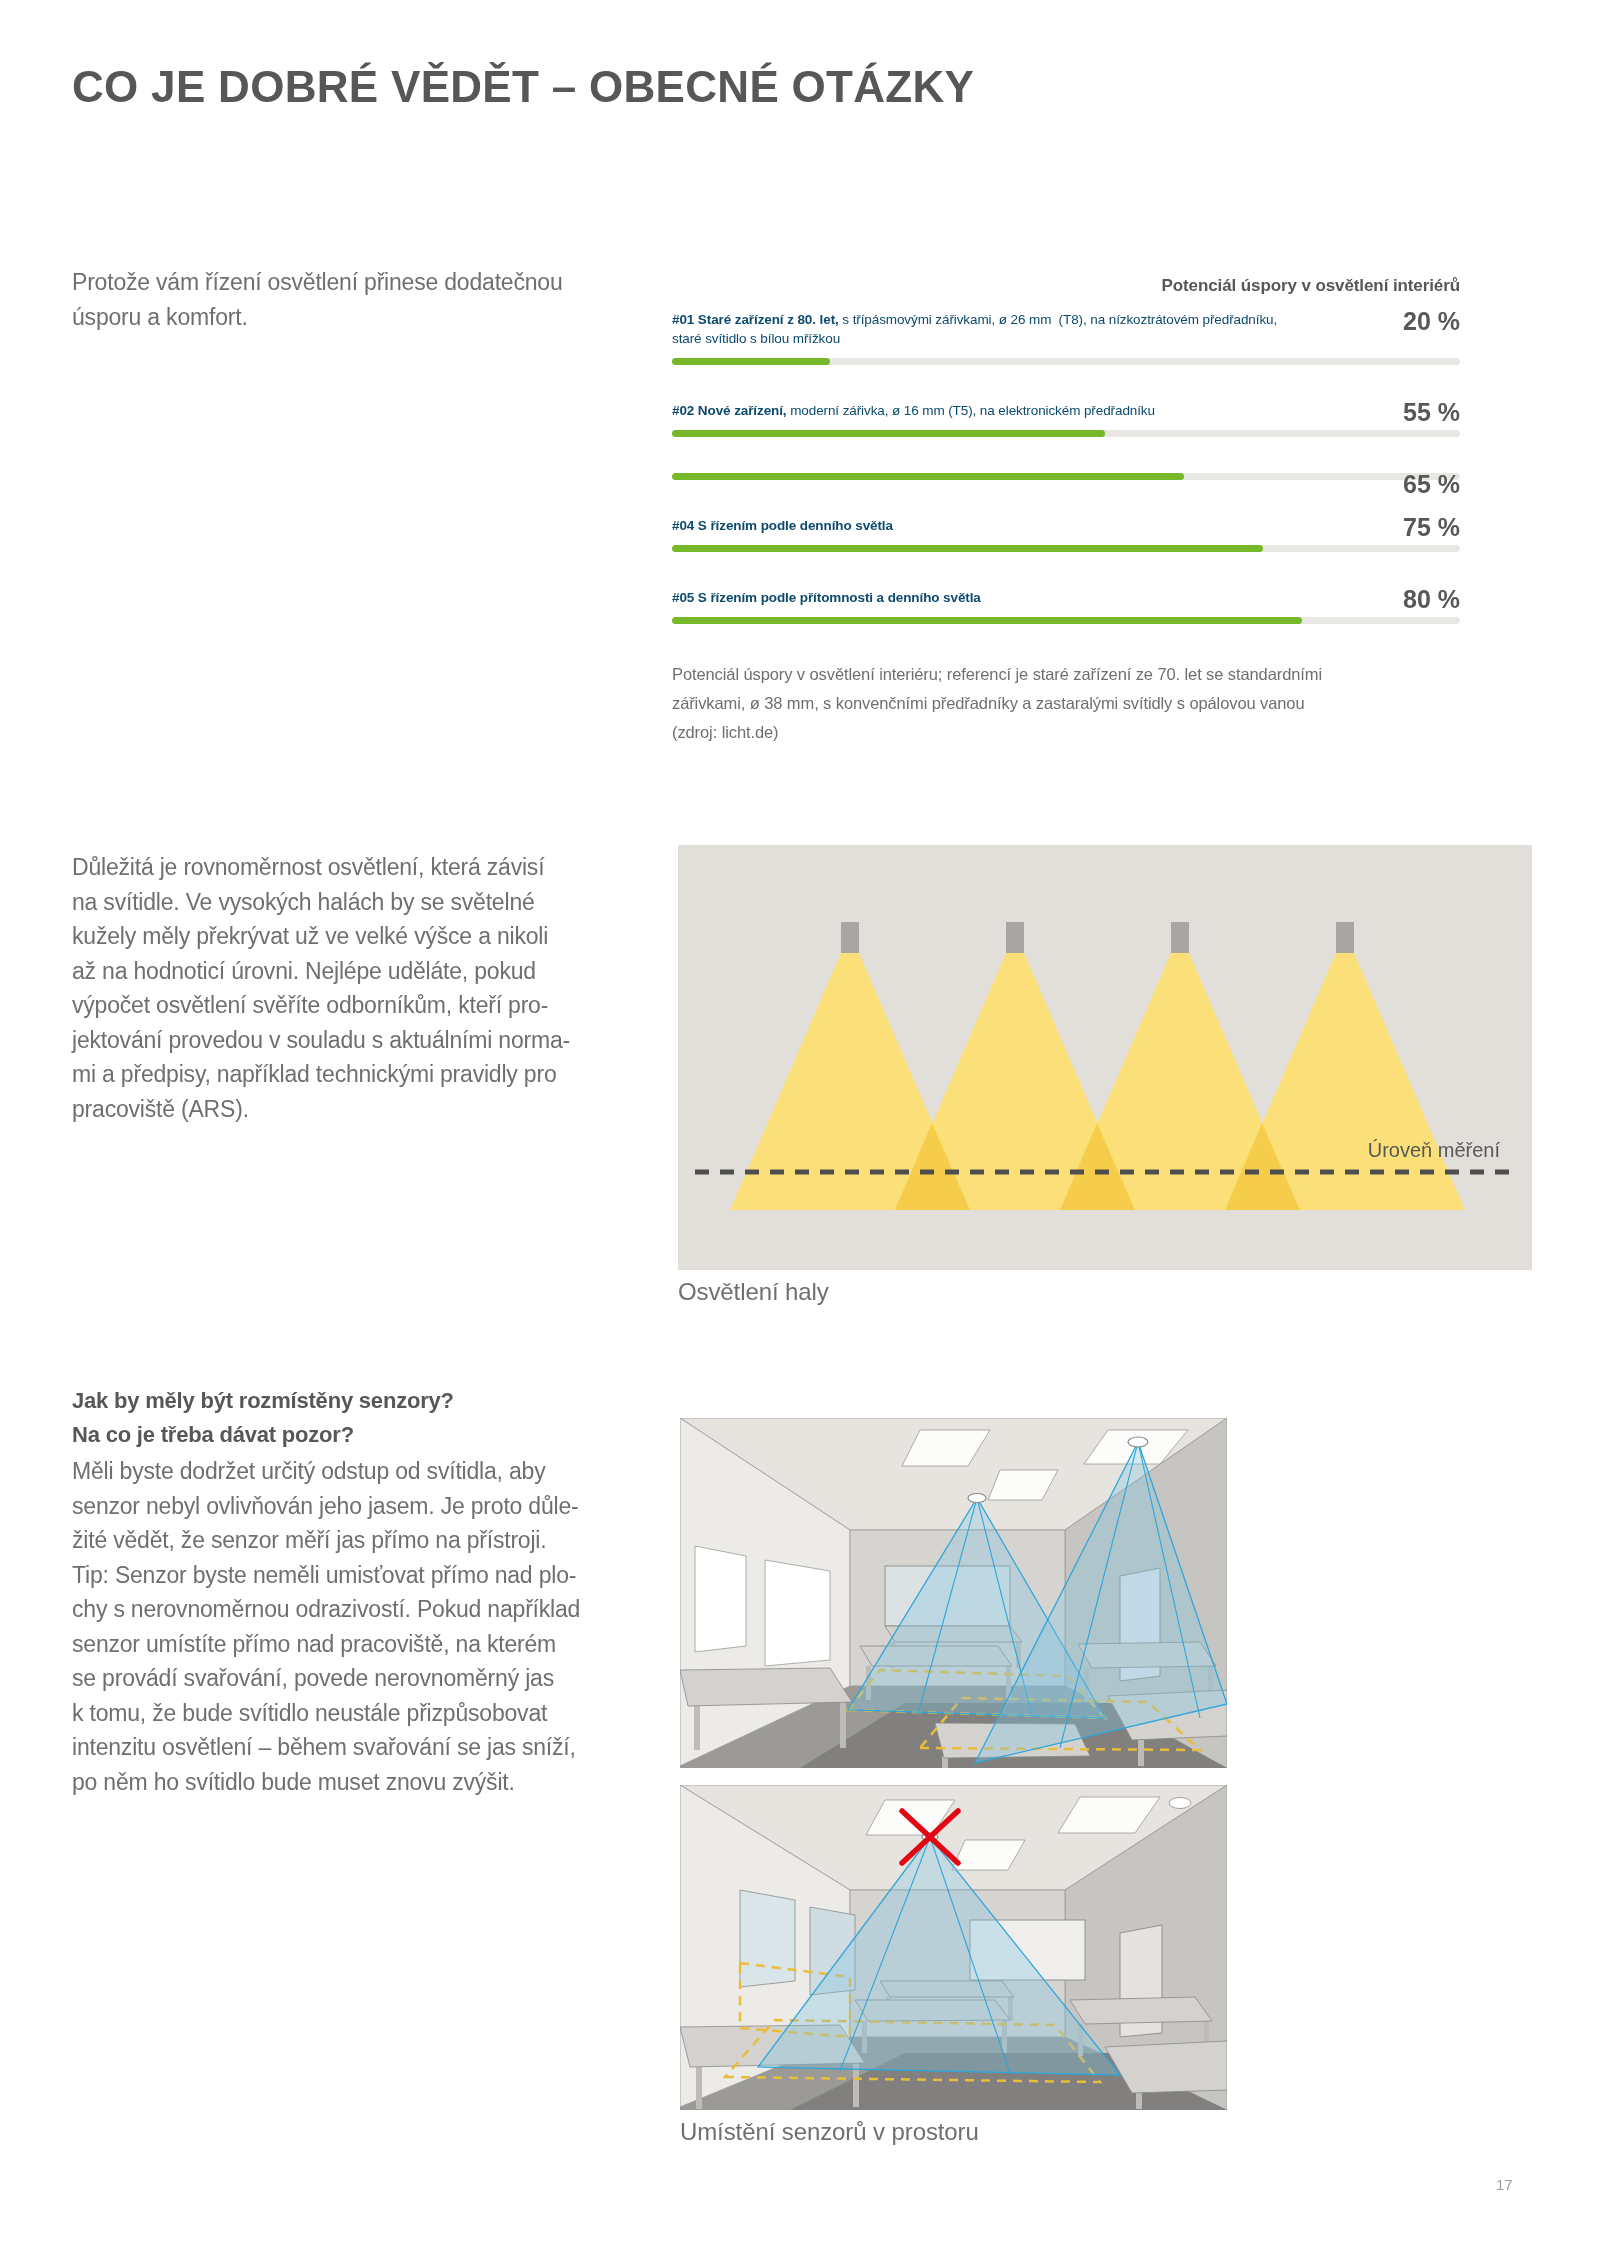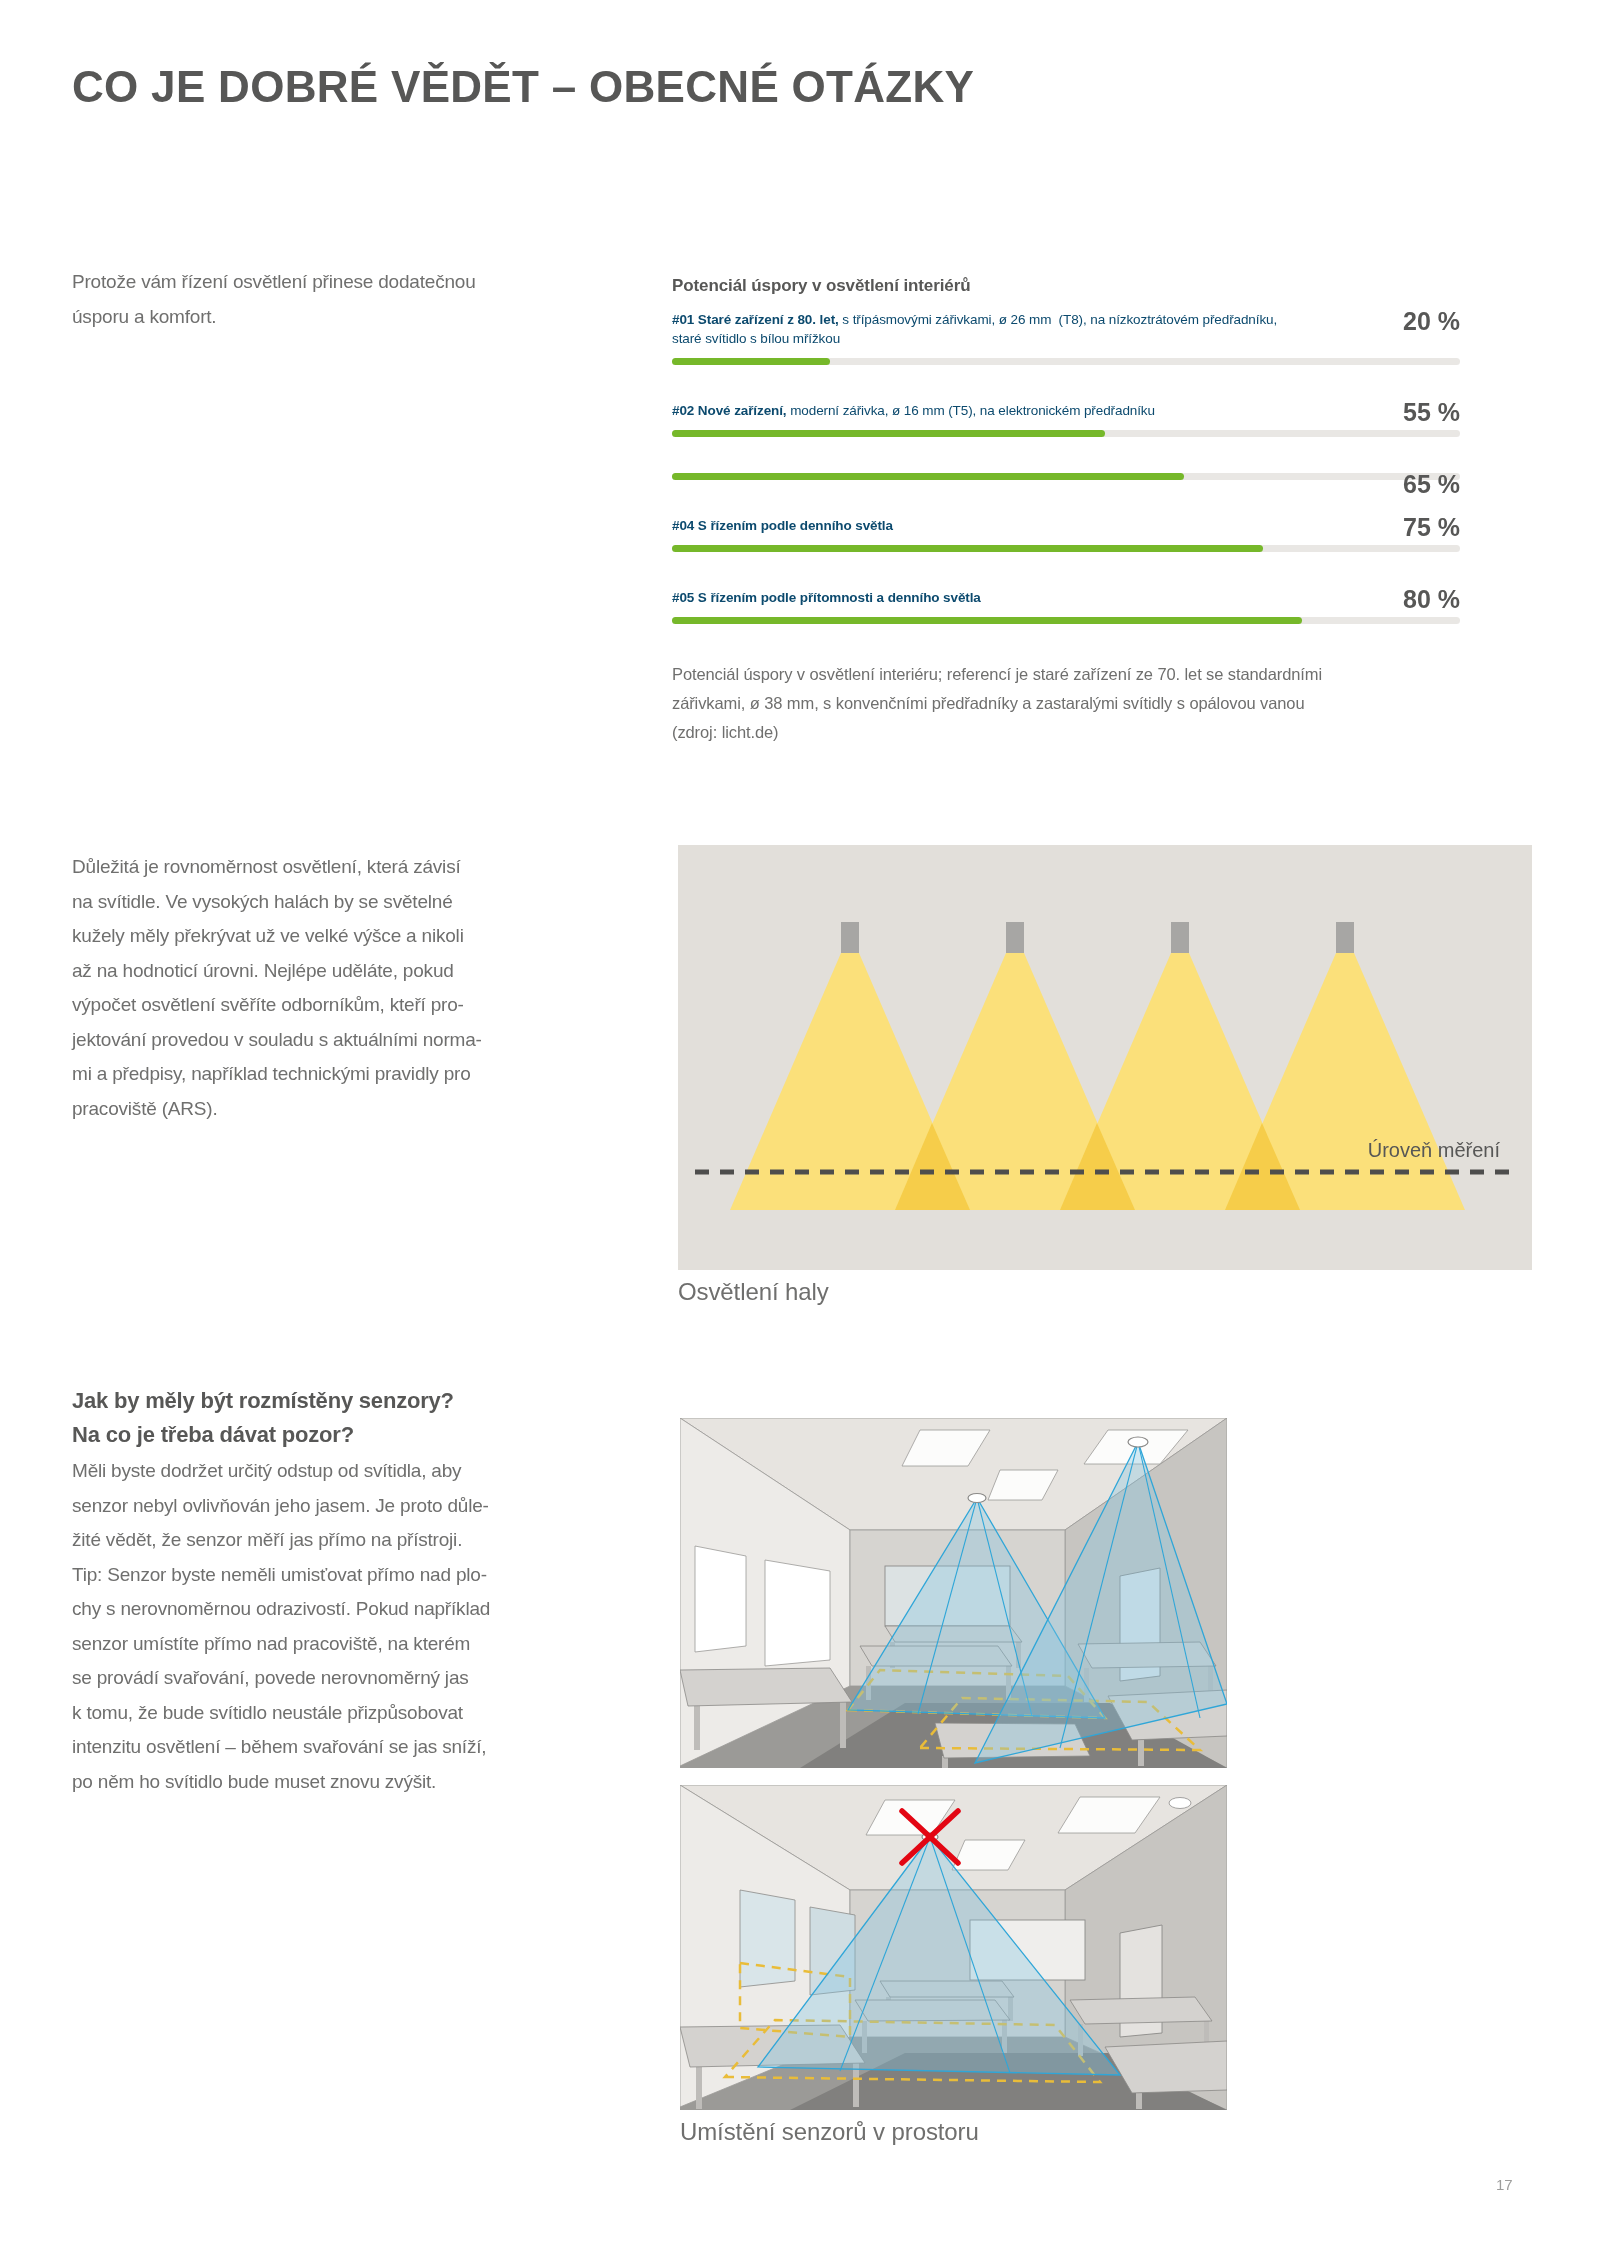--- a/index.html
+++ b/index.html
@@ -5,25 +5,25 @@
   html,body{margin:0;padding:0;background:#fff;}
   .page{position:relative;width:1600px;height:2263px;background:#ffffff;
         font-family:"Liberation Sans",sans-serif;color:#575756;overflow:hidden;}
 
   .page-title{position:absolute;left:72px;top:62px;margin:0;font-size:44px;font-weight:700;
               letter-spacing:.3px;color:#575756;}
 
   .qa{position:absolute;left:72px;width:590px;}
   .qa h2{margin:0 0 2px 0;font-size:22px;line-height:34px;font-weight:700;color:#575756;
          white-space:pre-line;letter-spacing:-.2px;}
-  .qa p{margin:0;font-size:19px;line-height:34.5px;color:#6f6f6e;white-space:pre-line;letter-spacing:-.2px;}
+  .qa p{margin:0;font-size:23px;line-height:34.5px;color:#6f6f6e;white-space:pre-line;letter-spacing:-.2px;}
   .qa1{top:265px}.qa2{top:850px}.qa3{top:1384px}
 
   .chart{position:absolute;left:672px;top:276px;width:788px;}
-  .chart-title{font-size:17px;font-weight:700;color:#575756;margin-bottom:14px;letter-spacing:-.1px;}
+  .chart-title{font-size:17px;font-weight:700;color:#575756;margin-bottom:14px;letter-spacing:-.1px;text-align:right;}
   .crow{position:relative;margin-bottom:36px;}
   .clabel{font-size:13.5px;line-height:19px;color:#0c4a6e;white-space:pre;letter-spacing:-.1px;}
   .clabel .b{font-weight:700;}
   .cvalue{position:absolute;right:0;top:-3px;font-size:25px;font-weight:700;color:#575756;}
   .track{margin-top:10px;height:7px;background:#e9e7e4;border-radius:4px;}
   .fill{height:7px;background:#76b82a;border-radius:4px;}
   .chart-caption{margin-top:16px;font-size:16.5px;line-height:29px;color:#6f6f6e;
                  white-space:pre-line;letter-spacing:-.1px;}
 
   .hall-svg{position:absolute;left:678px;top:845px;}

